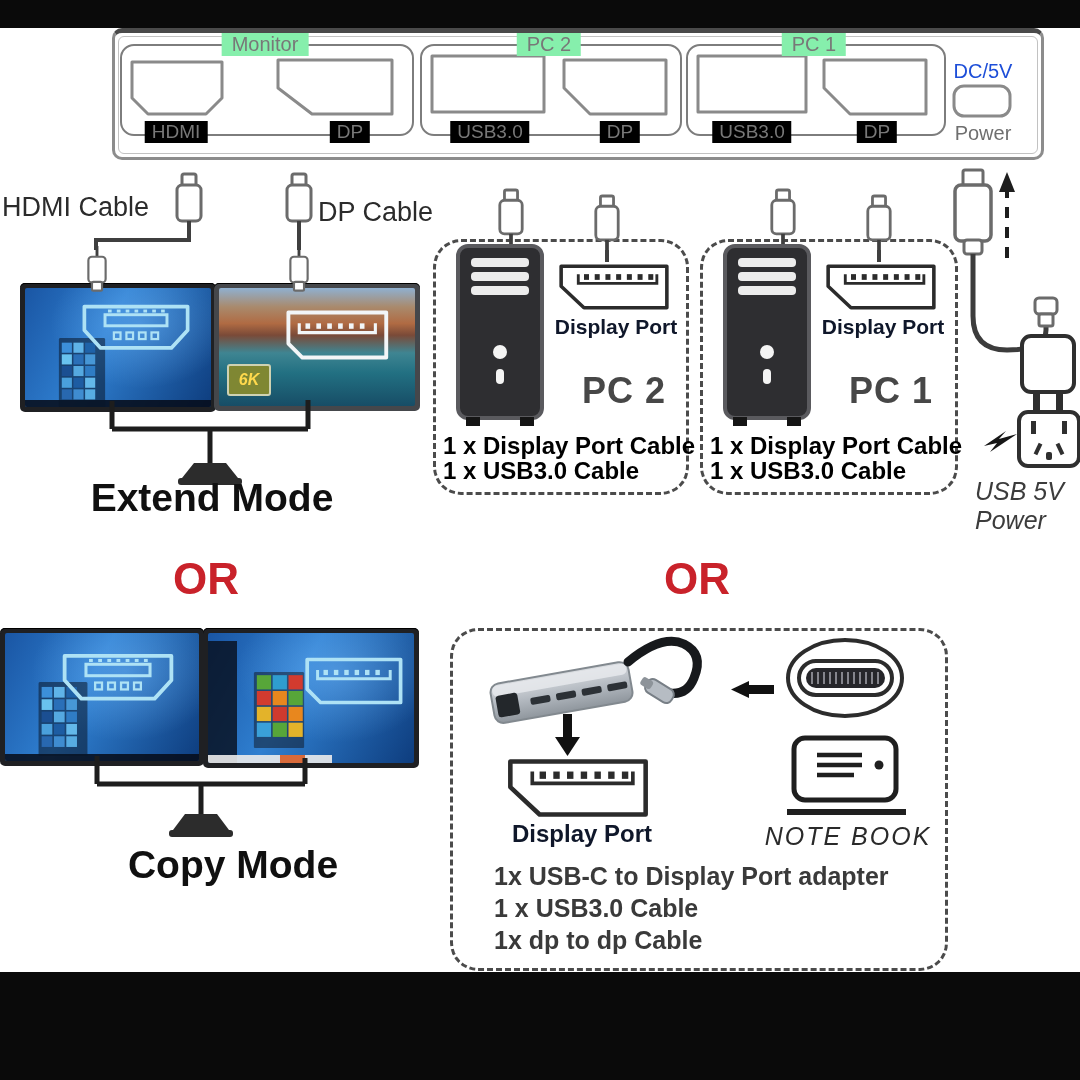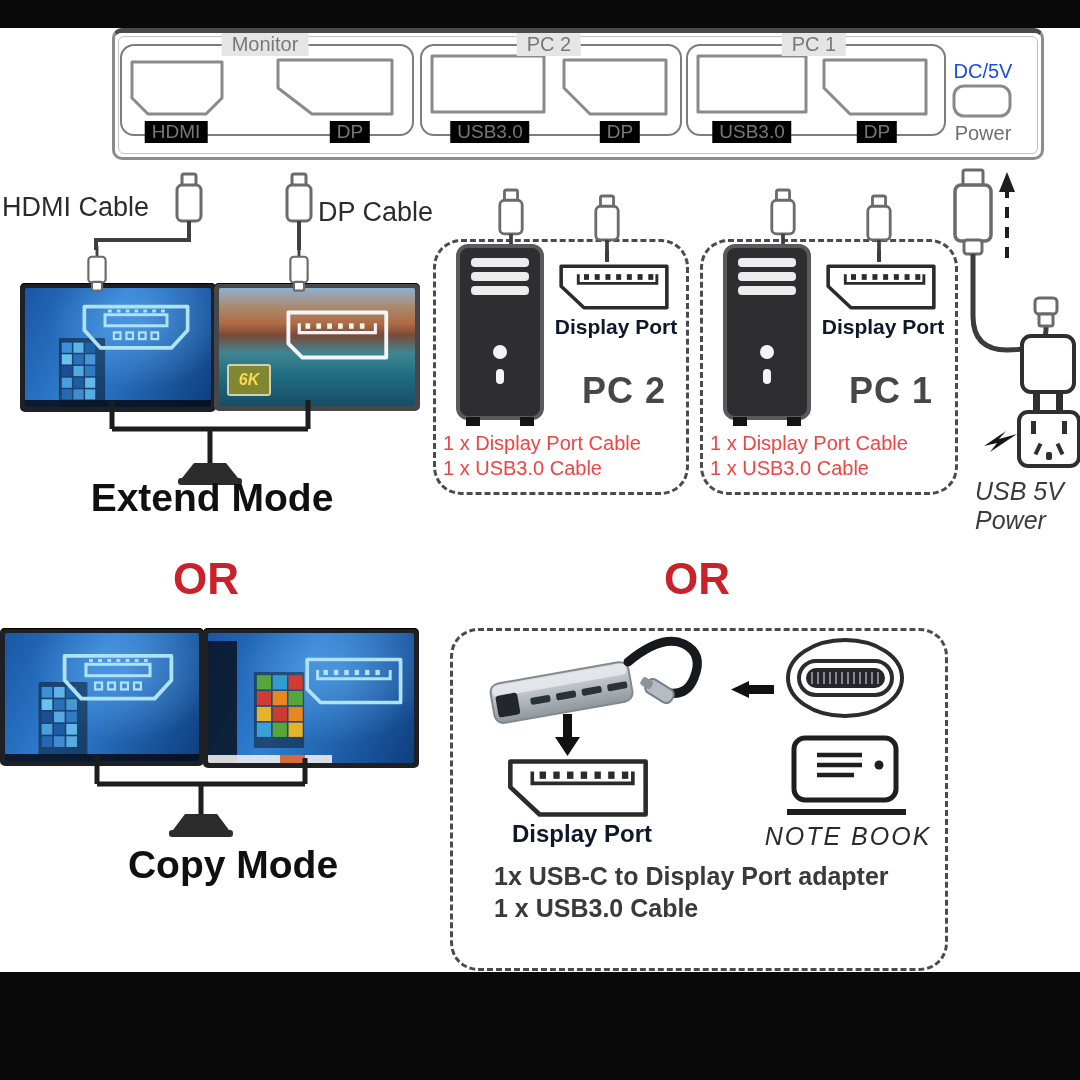--- a/index.html
+++ b/index.html
@@ -4,34 +4,34 @@
 <style>
   html,body{margin:0;padding:0;background:#fff;}
   .scene{position:relative;width:1080px;height:1080px;background:#fff;overflow:hidden;
          font-family:"Liberation Sans",sans-serif;}
   .bar{position:absolute;left:0;width:1080px;background:#0a0a0a;z-index:2;}
   
   .panel{position:absolute;left:112px;top:28px;width:926px;height:124px;background:#fff;
          border:3px solid #8c8c8c;border-top:5px solid #4a4a4a;border-radius:10px;z-index:1;}
   .panel-inner{position:absolute;inset:3px;border:1px solid #c2c2c2;border-radius:6px;}
   .port-group{position:absolute;border:2px solid #7d7d7d;border-radius:14px;z-index:1;background:transparent;}
-  .group-label{position:absolute;z-index:6;transform:translateX(-50%);background:#e5e5e5;
+  .group-label{position:absolute;z-index:6;transform:translateX(-50%);background:#86efac;
                padding:0 10px;color:#787878;font-size:20px;white-space:nowrap;}
   .port-label{position:absolute;z-index:6;transform:translateX(-50%);background:#000000;
               padding:0 7px;color:#787878;font-size:19px;white-space:nowrap;}
   
   .dashed-box{position:absolute;border:3px dashed #4b4b4b;border-radius:28px;z-index:1;}
   
   .txt{position:absolute;z-index:6;white-space:nowrap;color:#2e2e2e;}
   .cable-label{font-size:27px;color:#2b2b2b;}
   .mode-title{font-size:39px;font-weight:bold;color:#101010;transform:translateX(-50%);}
   .or-label{font-size:44px;font-weight:bold;transform:translateX(-50%);}
   .pc-title{font-size:36px;font-weight:600;color:#474747;transform:translateX(-50%);letter-spacing:1px;}
   .dp-label{font-size:21px;font-weight:600;color:#0f172a;transform:translateX(-50%);}
-  .cable-line{font-size:20px;font-weight:400;color:#ef4444;}
+  .cable-line{font-size:24px;font-weight:700;color:#000000;}
   .box-line{font-size:25px;font-weight:600;color:#3a3a3a;}
   .nb-label{font-size:25px;color:#2a2a2a;letter-spacing:2px;transform:translateX(-50%);font-style:italic;}
   .pwr-label{font-size:25px;color:#3c3c3c;font-style:italic;}
   
   .monitor{position:absolute;background:#1f2023;border-radius:5px;padding:5px;z-index:1;
            box-shadow:0 1px 0 #000 inset;}
   .monitor.silver{background:#45474b;}
   .screen{position:relative;width:100%;height:100%;overflow:hidden;border-radius:2px;}
   .screen-blue{background:
       radial-gradient(ellipse at 62% 30%, rgba(120,190,255,.45) 0%, rgba(120,190,255,0) 55%),
@@ -145,20 +145,21 @@
   <div class="txt cable-line" style="left:710px;top:457px;">1 x USB3.0 Cable</div>
 
   <div class="txt pwr-label" style="left:975px;top:477px;">USB 5V</div>
   <div class="txt pwr-label" style="left:975px;top:506px;">Power</div>
 
   <div class="dashed-box" style="left:450px;top:628px;width:492px;height:337px;"></div>
   <div class="txt dp-label" style="left:582px;top:820px;font-size:24px;">Display Port</div>
   <div class="txt nb-label" style="left:848px;top:822px;">NOTE BOOK</div>
   <div class="txt box-line" style="left:494px;top:862px;">1x USB-C to Display Port adapter</div>
   <div class="txt box-line" style="left:494px;top:894px;">1 x USB3.0 Cable</div>
+  <div class="txt box-line" style="left:494px;top:926px;">1x dp to dp Cable</div>
 
   <svg class="artwork" viewBox="0 0 1080 1080">
     <defs>
       <symbol id="sym-conn-up" viewBox="0 0 30 64">
         <rect x="8" y="2" width="14" height="12" rx="2" fill="#fff" stroke="#6b6b6b" stroke-width="3"></rect>
         <rect x="3" y="13" width="24" height="36" rx="5" fill="#fff" stroke="#6b6b6b" stroke-width="3"></rect>
         <line x1="15" y1="49" x2="15" y2="64" stroke="#3f3f3f" stroke-width="4"></line>
       </symbol>
       <symbol id="sym-conn-down" viewBox="0 0 30 64">
         <line x1="15" y1="0" x2="15" y2="15" stroke="#3f3f3f" stroke-width="4"></line>

